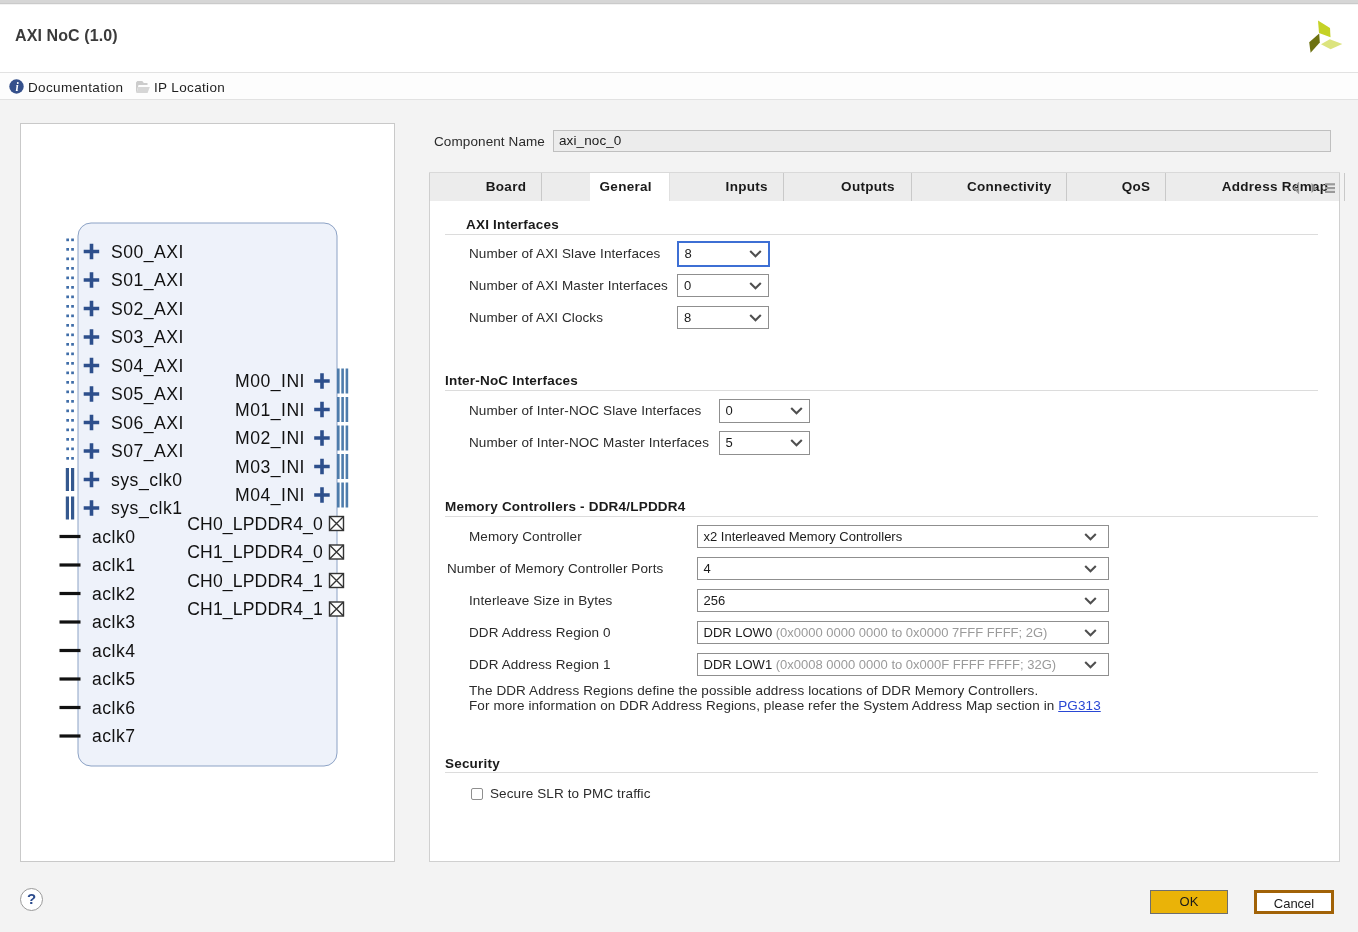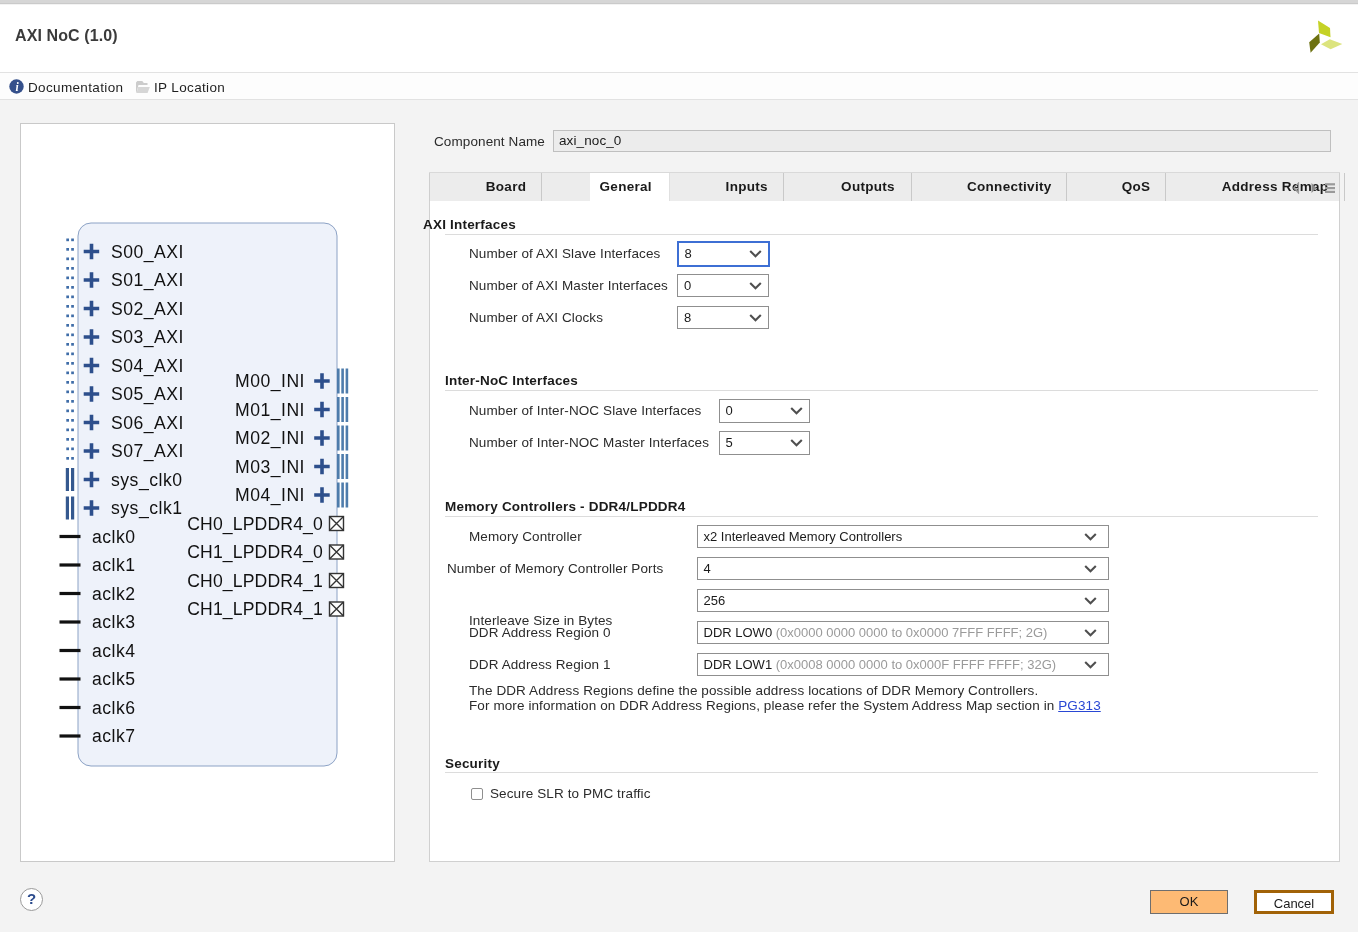--- a/index.html
+++ b/index.html
@@ -186,21 +186,21 @@
 <svg class="abs" style="left:1292px;top:182px;" width="46" height="12" viewBox="0 0 46 12">
   <polygon points="6.5,1 1.8,6 6.5,11 " fill="none" stroke="#9a9a9a" stroke-width="1.2"></polygon>
   <polygon points="19.5,1 24.5,6 19.5,11" fill="#8a8a8a"></polygon>
   <rect x="33" y="1.2" width="10" height="2.2" fill="#9a9a9a"></rect>
   <rect x="33" y="5" width="10" height="2.2" fill="#9a9a9a"></rect>
   <rect x="33" y="8.8" width="10" height="2.2" fill="#9a9a9a"></rect>
 </svg>
 
 <div class="abs" style="left:429px;top:200.5px;width:911px;height:661.5px;background:#ffffff;border:1px solid #d0d0d0;border-top:none;"></div>
 
-<div class="abs hdg" style="left:423px;top:217px;">AXI Interfaces</div>
+<div class="abs hdg" style="left:466px;top:217px;">AXI Interfaces</div>
 <div class="rule" style="left:445px;top:234px;width:873px;"></div>
 <div class="abs lbl" style="left:469px;top:246px;">Number of AXI Slave Interfaces</div>
 <div class="dd" style="left:676.5px;top:240.5px;width:93.5px;height:26px;border:2px solid #3d6fd4;line-height:21px;">8</div>
 <div class="abs lbl" style="left:469px;top:278px;">Number of AXI Master Interfaces</div>
 <div class="dd" style="left:677px;top:274px;width:91.5px;height:23px;line-height:21px;">0</div>
 <div class="abs lbl" style="left:469px;top:310px;">Number of AXI Clocks</div>
 <div class="dd" style="left:677px;top:306px;width:91.5px;height:23px;line-height:21px;">8</div>
 
 <div class="abs hdg" style="left:445px;top:373px;">Inter-NoC Interfaces</div>
 <div class="rule" style="left:445px;top:390px;width:873px;"></div>
@@ -208,21 +208,21 @@
 <div class="dd" style="left:718.5px;top:399px;width:91px;height:23.5px;line-height:21px;">0</div>
 <div class="abs lbl" style="left:469px;top:435px;">Number of Inter-NOC Master Interfaces</div>
 <div class="dd" style="left:718.5px;top:431px;width:91px;height:23.5px;line-height:21px;">5</div>
 
 <div class="abs hdg" style="left:445px;top:499px;">Memory Controllers - DDR4/LPDDR4</div>
 <div class="rule" style="left:445px;top:516px;width:873px;"></div>
 <div class="abs lbl" style="left:469px;top:529px;">Memory Controller</div>
 <div class="dd" style="left:696.5px;top:524.5px;width:412.5px;height:23.5px;line-height:21px;">x2 Interleaved Memory Controllers</div>
 <div class="abs lbl" style="left:447px;top:561px;">Number of Memory Controller Ports</div>
 <div class="dd" style="left:696.5px;top:556.5px;width:412.5px;height:23.5px;line-height:21px;">4</div>
-<div class="abs lbl" style="left:469px;top:593px;margin-top:20px;">Interleave Size in Bytes</div>
+<div class="abs lbl" style="left:469px;top:593px;">Interleave Size in Bytes</div>
 <div class="dd" style="left:696.5px;top:588.5px;width:412.5px;height:23.5px;line-height:21px;">256</div>
 <div class="abs lbl" style="left:469px;top:625px;">DDR Address Region 0</div>
 <div class="dd" style="left:696.5px;top:620.5px;width:412.5px;height:23.5px;line-height:21px;">DDR LOW0 <span style="color:#9a9a9a;">(0x0000 0000 0000 to 0x0000 7FFF FFFF; 2G)</span></div>
 <div class="abs lbl" style="left:469px;top:657px;">DDR Address Region 1</div>
 <div class="dd" style="left:696.5px;top:652.5px;width:412.5px;height:23.5px;line-height:21px;">DDR LOW1 <span style="color:#9a9a9a;">(0x0008 0000 0000 to 0x000F FFFF FFFF; 32G)</span></div>
 <div class="abs lbl" style="left:469px;top:683px;text-align:right;">The DDR Address Regions define the possible address locations of DDR Memory Controllers.</div>
 <div class="abs lbl" style="left:469px;top:698px;">For more information on DDR Address Regions, please refer the System Address Map section in <span style="color:#2947d4;text-decoration:underline;">PG313</span></div>
 
 <svg class="abs" style="left:748.5px;top:250px;" width="13" height="8" viewBox="0 0 13 8">
     <path d="M1.2 1 L6.5 6.2 L11.8 1" stroke="#4f4f4f" stroke-width="2.1" fill="none"></path>
@@ -254,14 +254,14 @@
 <svg class="abs" style="left:1083.5px;top:661px;" width="13" height="8" viewBox="0 0 13 8">
     <path d="M1.2 1 L6.5 6.2 L11.8 1" stroke="#4f4f4f" stroke-width="2.1" fill="none"></path>
   </svg>
 
 <div class="abs hdg" style="left:445px;top:756px;">Security</div>
 <div class="rule" style="left:445px;top:772px;width:873px;"></div>
 <div class="abs" style="left:470.5px;top:787.5px;width:12.5px;height:12.5px;background:#fff;border:1px solid #8f8f8f;border-radius:2px;"></div>
 <div class="abs lbl" style="left:490px;top:786px;">Secure SLR to PMC traffic</div>
 
 <div class="abs" style="left:20px;top:888px;width:23px;height:23px;border:1.5px solid #9a9a9a;border-radius:50%;background:#fff;text-align:center;line-height:20.5px;font-size:15px;font-weight:bold;color:#2a4a8c;">?</div>
-<div class="abs" style="left:1150px;top:890px;width:78px;height:24px;background:#fdba74;border:1px solid #6e6e6e;text-align:center;line-height:22px;font-size:13px;color:#1a1a1a;">OK</div>
+<div class="abs" style="left:1150px;top:890px;width:78px;height:24px;background:#eab308;border:1px solid #6e6e6e;text-align:center;line-height:22px;font-size:13px;color:#1a1a1a;">OK</div>
 <div class="abs" style="left:1254px;top:890px;width:80px;height:24px;background:#fff;border:3px solid #a16207;text-align:center;line-height:22px;font-size:13px;color:#1a1a1a;">Cancel</div>
 
 </body></html>

